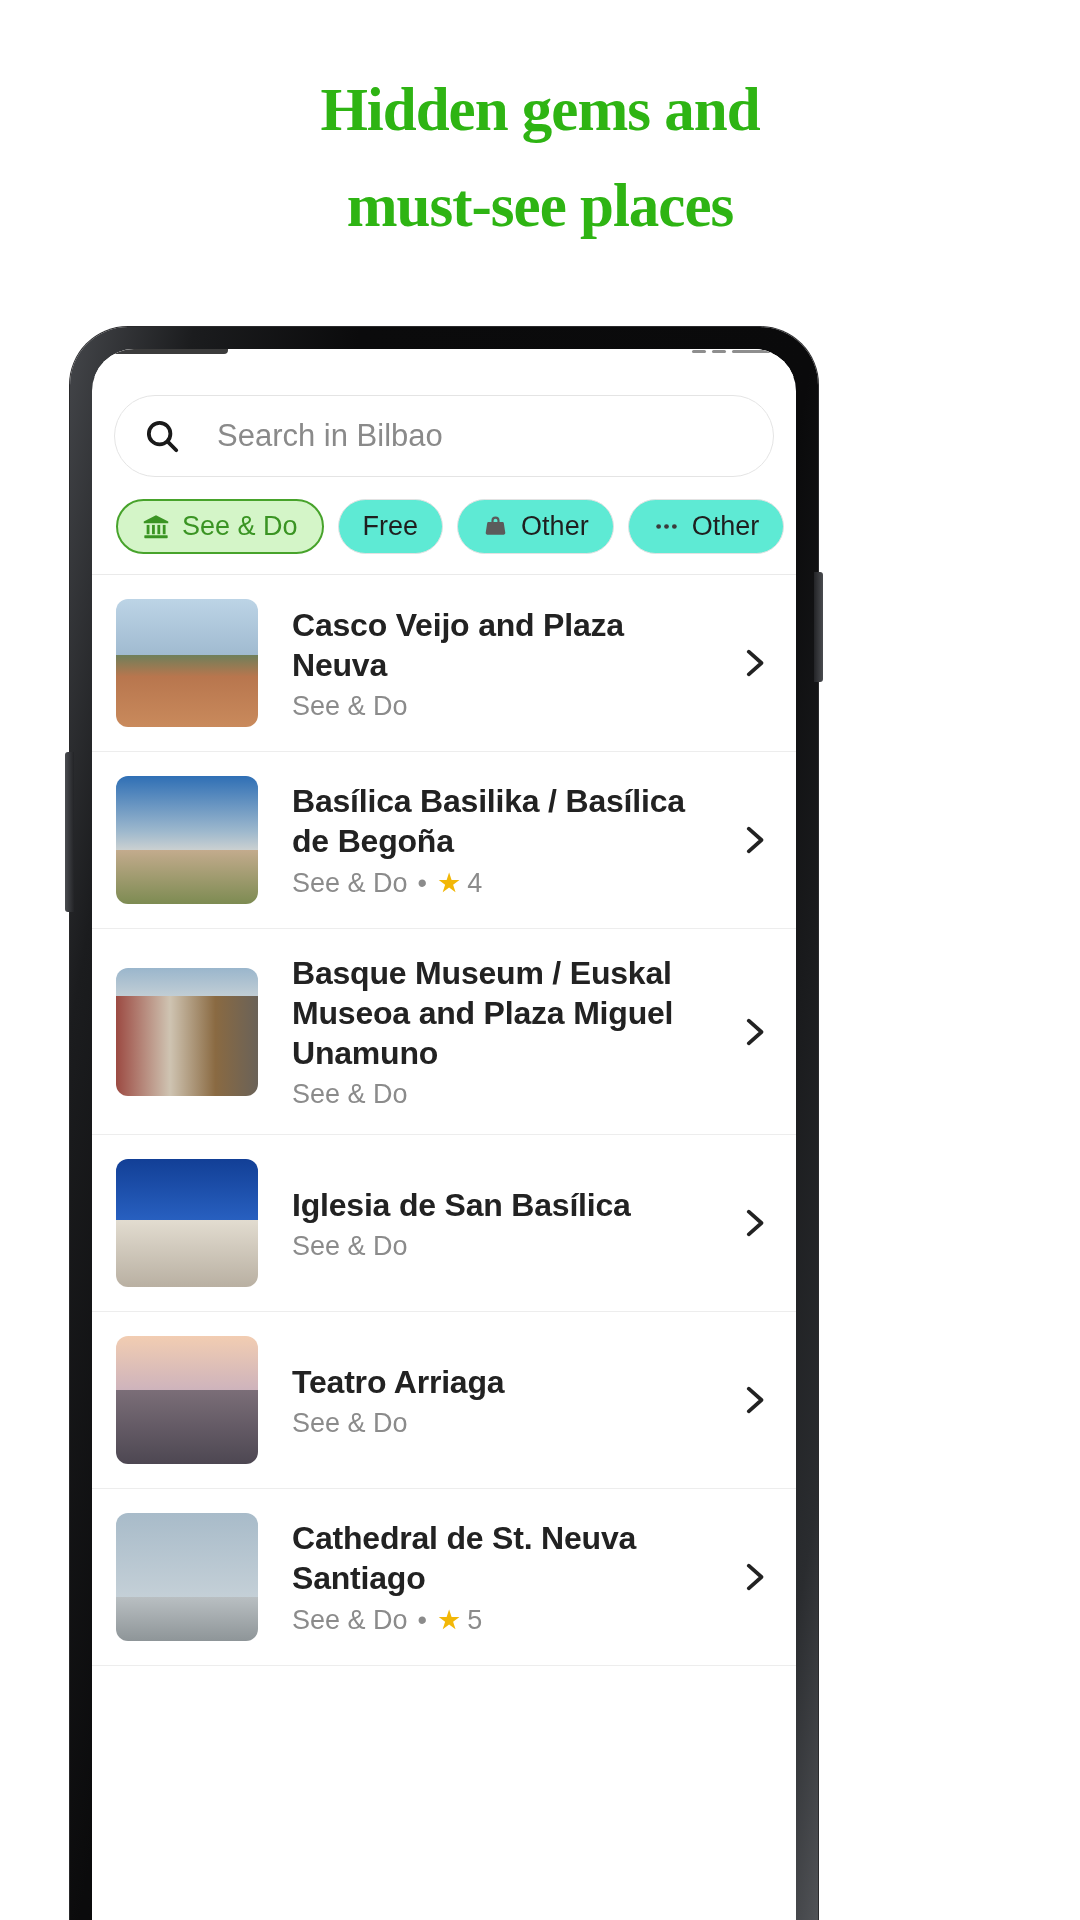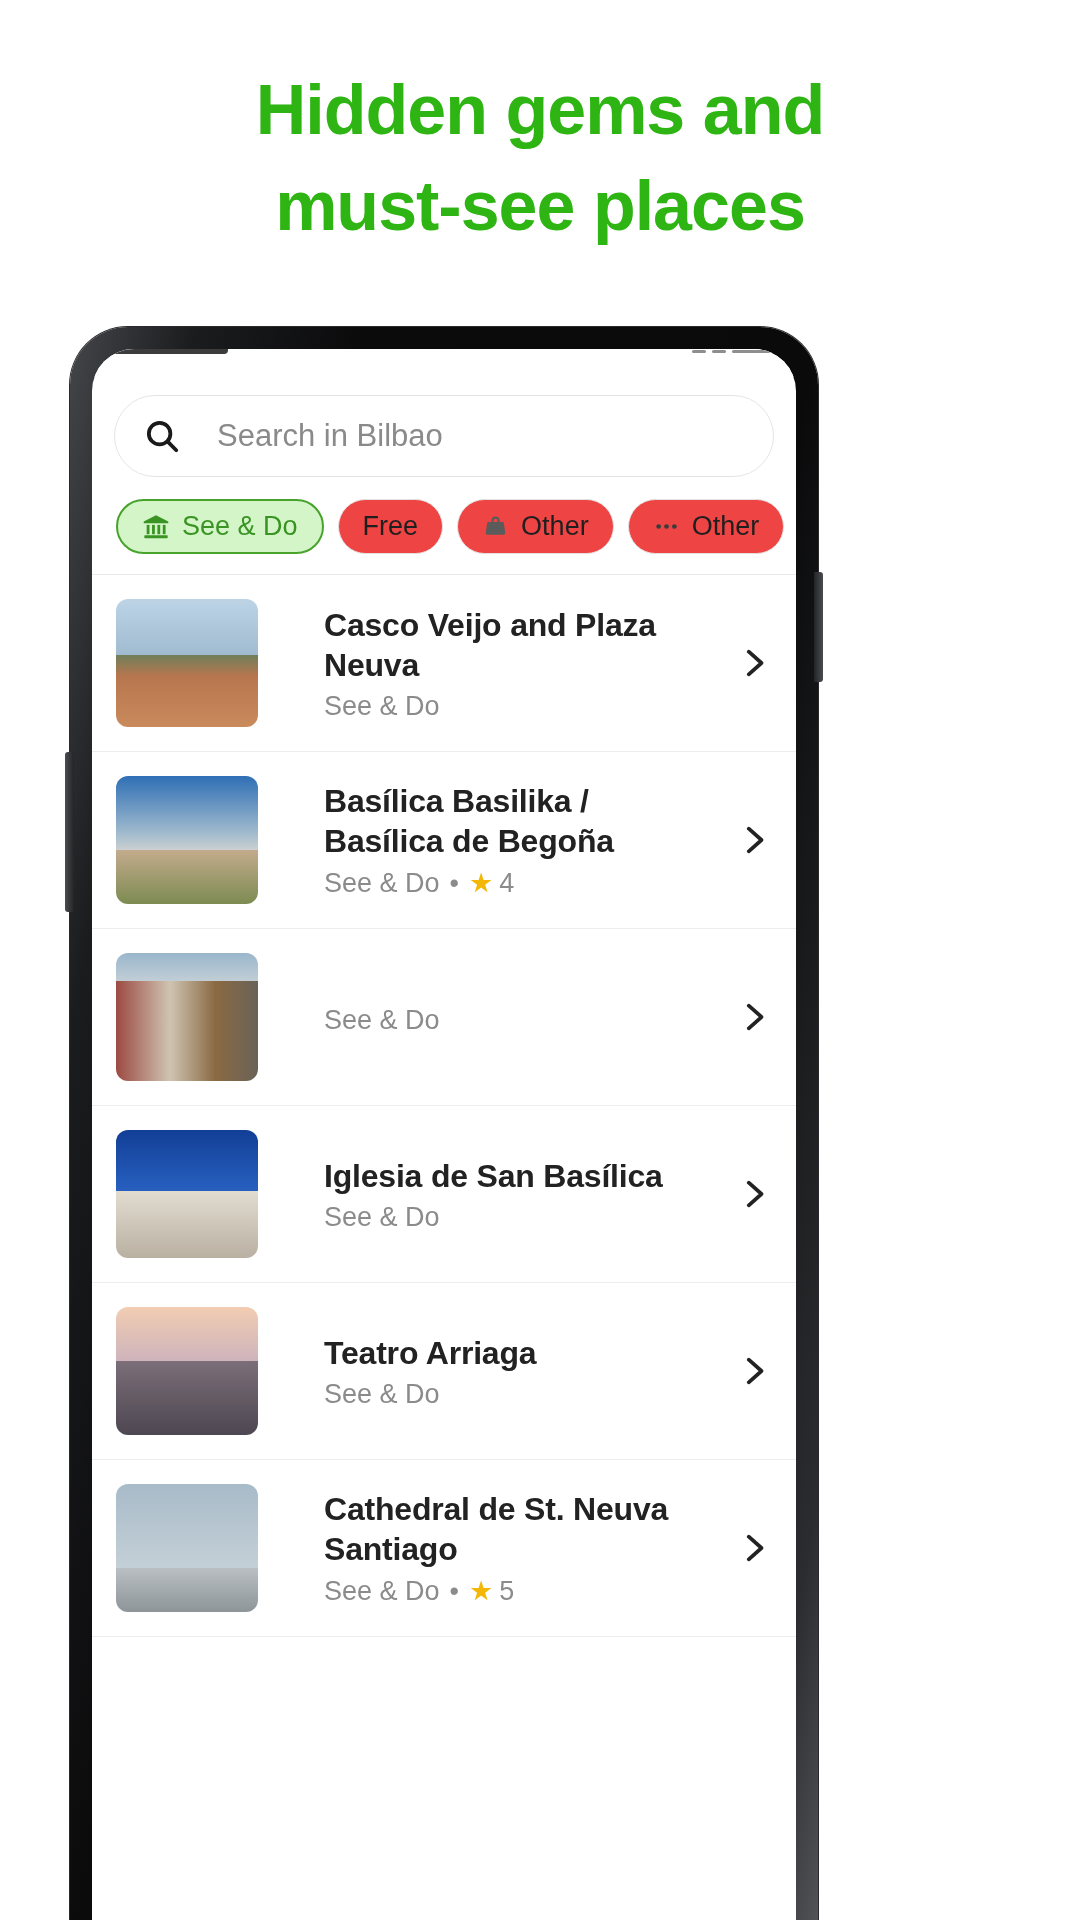--- a/index.html
+++ b/index.html
@@ -14,24 +14,24 @@
 
   
   .headline {
     width: 1080px;
     padding-top: 62px;
     text-align: center;
   }
   .headline-line {
     color: #2eb413;
     font-weight: bold;
-    font-size: 70px;
+    font-size: 61px;
     line-height: 96px;
     letter-spacing: -1px;
-    font-family: Liberation Sans, sans-serif;
+    font-family: Liberation Serif, serif;
   }
 
   
   .phone-wrap {
     position: absolute;
     left: 70px;
     top: 327px;
     width: 748px;
     height: 1640px;
   }
@@ -132,42 +132,41 @@
     align-items: center;
   }
   .chip {
     height: 55px;
     border: 1.5px solid #e2e2e2;
     border-radius: 30px;
     display: flex;
     align-items: center;
     gap: 12px;
     padding: 0 24px;
-    background: #ef4444;
+    background: #5eead4;
     font-size: 27px;
     color: #1f1f1f;
     white-space: nowrap;
     font-family: "Liberation Sans", sans-serif;
   }
   .chip.selected {
     background: #d4f5c8;
     border: 2px solid #47a32b;
     color: #3a9423;
   }
   .chip .chip-icon { display: flex; align-items: center; }
 
   
   .place-list { width: 100%; }
   .place-row {
     display: flex;
     align-items: center;
     padding: 24px 26px 24px 24px;
     border-bottom: 1.5px solid #ededed;
     min-height: 170px;
-    gap: 32px;
   }
   .place-thumb {
     width: 142px;
     height: 128px;
     border-radius: 12px;
     flex: 0 0 auto;
     overflow: hidden;
     position: relative;
   }
   .place-text {
@@ -324,20 +323,21 @@
           </svg>
         </div>
       </div>
 
       <div class="place-row">
         <div class="place-thumb">
           <div class="thumb-sky" style="height:30%;background:linear-gradient(#9ab6cc,#cfd6d8);"></div>
           <div class="thumb-ground" style="height:78%;background:linear-gradient(90deg,#9c4a42 0%,#cfc4b2 38%,#8a6a42 70%,#6a6258 100%);"></div>
         </div>
         <div class="place-text">
+          <div class="place-title">Basque Museum / Euskal Museoa and Plaza Miguel Unamuno</div>
           <div class="place-sub">
             <span>See &amp; Do</span>
           </div>
         </div>
         <div class="chevron">
           <svg viewBox="0 0 24 24" width="34" height="34" fill="none" stroke="#222" stroke-width="2.6" stroke-linecap="round" stroke-linejoin="round">
             <polyline points="9 4 18 12 9 20"></polyline>
           </svg>
         </div>
       </div>

